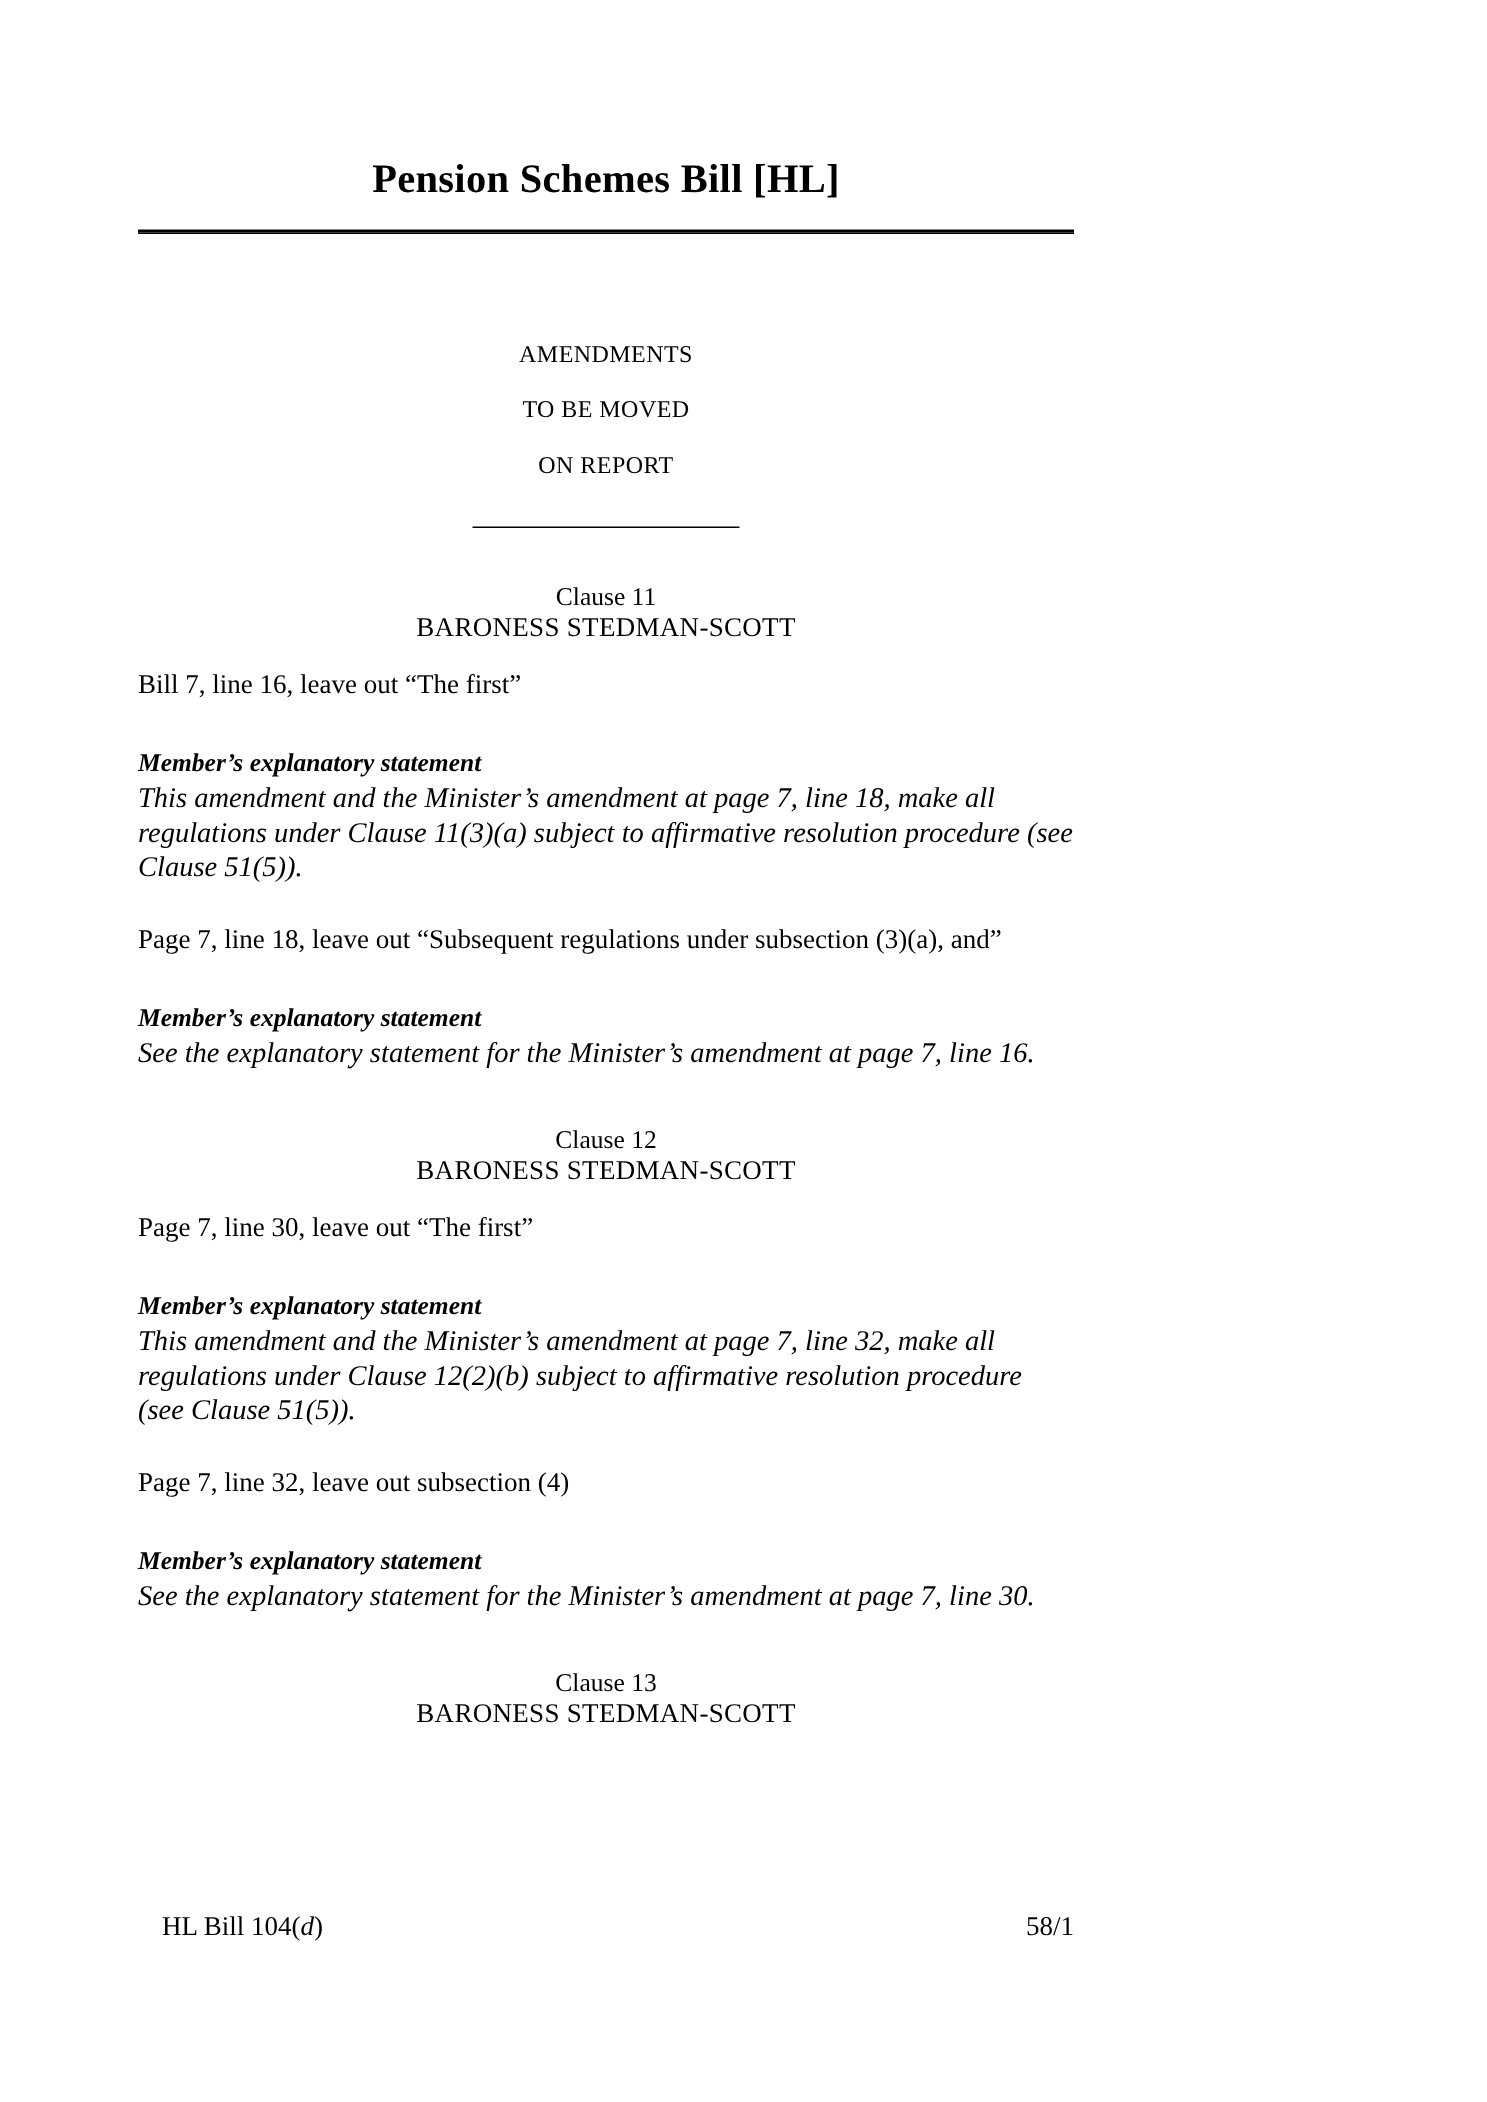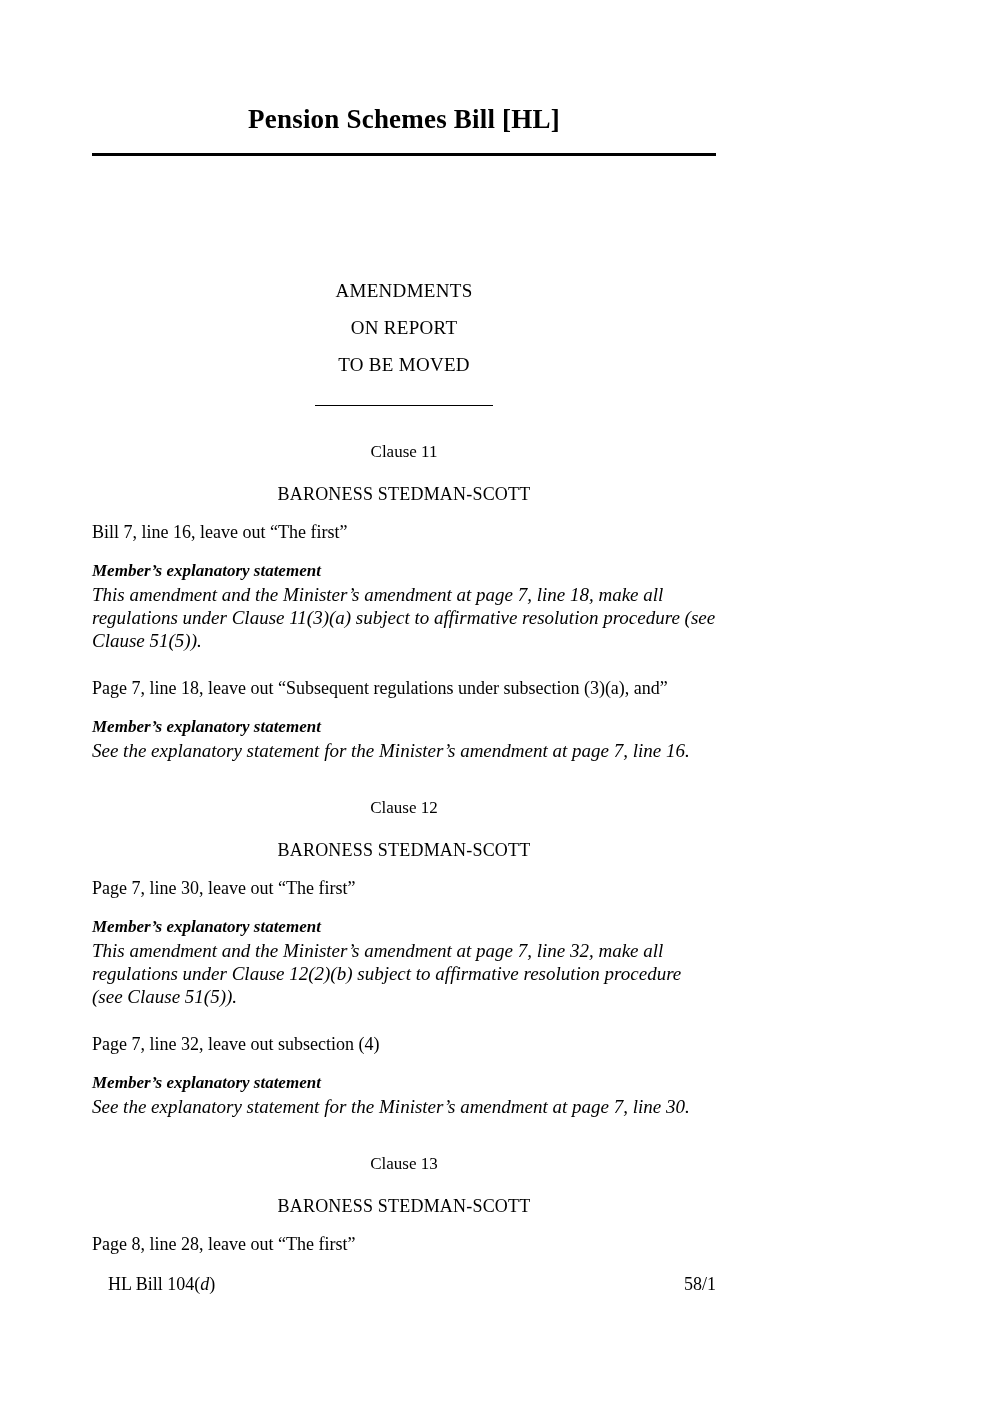--- a/index.html
+++ b/index.html
@@ -31,23 +31,23 @@
     padding-top: 104px;
   }
   .title-rule {
     margin-top: 18px;
     border-top: 2px solid #000;
     border-bottom: 1px solid #000;
     height: 3px;
     box-sizing: border-box;
   }
   .heading-block {
-    margin-top: 116px;
+    margin-top: 62px;
     text-align: center;
-    font-size: 19px;
+    font-size: 16px;
     line-height: 37px;
     letter-spacing: 0.3px;
   }
   .heading-line {
     display: block;
   }
   .short-rule {
     width: 178px;
     height: 1px;
     background: #000;
@@ -55,33 +55,32 @@
   }
   .clause-heading {
     text-align: center;
     font-weight: normal;
     font-size: 17px;
     margin-top: 36px;
   }
   .member-name {
     text-align: center;
     font-size: 18px;
-    margin-top: 22px;
     letter-spacing: 0.2px;
   }
   .amend-text {
     font-size: 18px;
     margin-top: 17px;
     text-align: left;
   }
   .stmt-label {
     font-size: 17px;
     font-weight: bold;
     font-style: italic;
-    margin-top: 18px;
+    margin-top: 32px;
   }
   .stmt-body {
     font-size: 19px;
     font-style: italic;
     line-height: 23px;
     margin-top: 2px;
     text-align: left;
   }
   .gap-s { margin-top: 26px; }
   .footer {
@@ -98,22 +97,22 @@
 </head>
 <body>
 
 <div class="page">
 
   <h1 class="doc-title">Pension Schemes Bill [HL]</h1>
   <div class="title-rule"></div>
 
   <div class="heading-block">
     <span class="heading-line">AMENDMENTS</span>
+    <span class="heading-line">TO BE MOVED</span>
     <span class="heading-line">ON REPORT</span>
-    <span class="heading-line">TO BE MOVED</span>
     <div class="short-rule"></div>
   </div>
 
   <div>
     <div class="clause-heading">Clause 11</div>
     <div class="member-name">BARONESS STEDMAN-SCOTT</div>
 
     <div class="amend-text">Bill 7, line 16, leave out “The first”</div>
     <div class="stmt-label">Member’s explanatory statement</div>
     <div class="stmt-body">This amendment and the Minister’s amendment at page 7, line 18, make all regulations under Clause 11(3)(a) subject to affirmative resolution procedure (see Clause 51(5)).</div>
@@ -132,21 +131,20 @@
     <div class="stmt-body">This amendment and the Minister’s amendment at page 7, line 32, make all regulations under Clause 12(2)(b) subject to affirmative resolution procedure (see Clause 51(5)).</div>
 
     <div class="amend-text gap-s">Page 7, line 32, leave out subsection (4)</div>
     <div class="stmt-label">Member’s explanatory statement</div>
     <div class="stmt-body">See the explanatory statement for the Minister’s amendment at page 7, line 30.</div>
   </div>
 
   <div>
     <div class="clause-heading">Clause 13</div>
     <div class="member-name">BARONESS STEDMAN-SCOTT</div>
-    <div class="amend-text">Page 8, line 28, leave out “The first”</div>
   </div>
 
   <div class="footer">
     <div class="footer-left"><span>HL Bill 104(</span><i>d</i><span>)</span></div>
     <div class="footer-right">58/1</div>
   </div>
 
 </div>
 
 </body></html>

